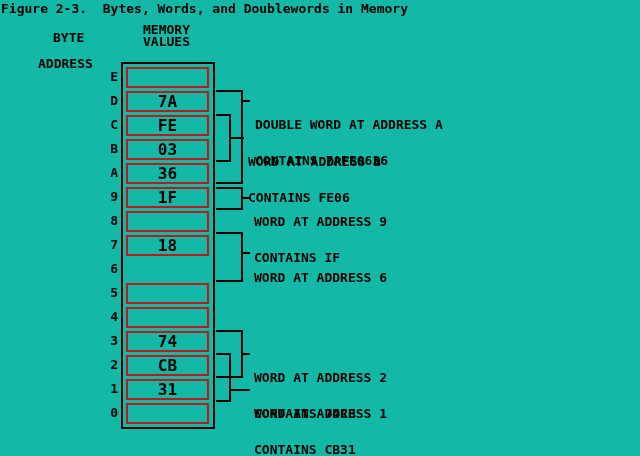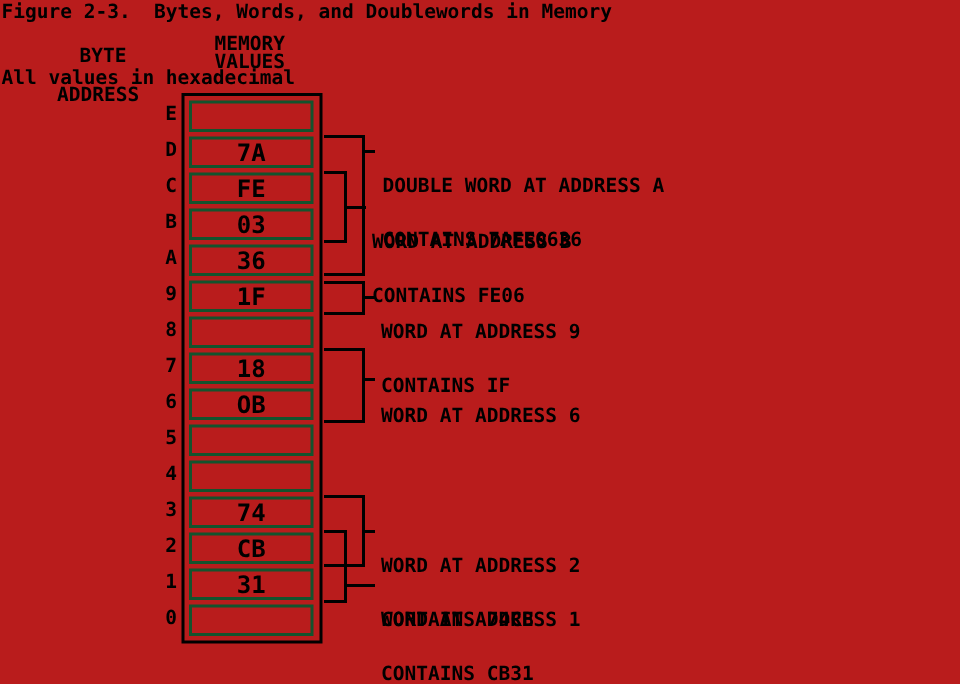--- a/index.html
+++ b/index.html
@@ -1,34 +1,34 @@
 <!DOCTYPE html>
 <html><head>
 <meta charset="utf-8">
 <style>
   html,body{margin:0;padding:0;background:#ffffff;}
   .stage{
-    position:relative;width:640px;height:456px;background:#b91c1c;
+    position:relative;width:640px;height:456px;background:#14b8a6;
     font-family:"DejaVu Sans Mono","Liberation Mono",monospace;
     font-weight:bold;color:#000000;overflow:hidden;
   }
   .t{position:absolute;font-size:13px;line-height:12px;white-space:pre;}
   .title{left:1px;top:3px;}
   .hdr-memory{left:143px;top:24px;}
   .hdr-byte{left:53px;top:32px;}
   .hdr-values{left:143px;top:36px;}
   .hdr-note{left:1px;top:47px;}
   .hdr-address{left:38px;top:58px;}
   .membox{
     position:absolute;left:121px;top:62px;width:94px;height:367px;
     border:2px solid #000;box-sizing:border-box;
   }
   .cell{
     position:absolute;left:126px;width:83px;height:21px;
-    border:2px solid #14532d;box-sizing:border-box;
+    border:2px solid #b91c1c;box-sizing:border-box;
     display:flex;align-items:center;justify-content:center;
   }
   .cell .val{position:static;}
   .addr{
     position:absolute;left:94px;width:24px;height:21px;
     font-size:13px;line-height:20px;text-align:right;white-space:pre;
   }
   .anno{position:absolute;font-size:13px;line-height:12px;white-space:pre;}
   .brackets{position:absolute;left:0;top:0;width:640px;height:456px;}
   svg line,svg polyline{stroke:#000;stroke-width:2;fill:none;shape-rendering:crispEdges;}
@@ -36,21 +36,20 @@
 </head>
 <body>
 
 <div class="stage">
 
   <div class="t title">Figure 2-3.  Bytes, Words, and Doublewords in Memory</div>
 
   <div class="t hdr-memory">MEMORY</div>
   <div class="t hdr-byte">BYTE</div>
   <div class="t hdr-values">VALUES</div>
-  <div class="t hdr-note">All values in hexadecimal</div>
   <div class="t hdr-address">ADDRESS</div>
 
   <div class="membox"></div>
 
   <div class="addr" style="top:67px">E</div>
   <div class="cell" style="top:67px">
       <span class="val"></span>
     </div>
 
   <div class="addr" style="top:91px">D</div>
@@ -82,23 +81,20 @@
   <div class="cell" style="top:211px">
       <span class="val"></span>
     </div>
 
   <div class="addr" style="top:235px">7</div>
   <div class="cell" style="top:235px">
       <span class="val">18</span>
     </div>
 
   <div class="addr" style="top:259px">6</div>
-  <div class="cell" style="top:259px">
-      <span class="val">OB</span>
-    </div>
 
   <div class="addr" style="top:283px">5</div>
   <div class="cell" style="top:283px">
       <span class="val"></span>
     </div>
 
   <div class="addr" style="top:307px">4</div>
   <div class="cell" style="top:307px">
       <span class="val"></span>
     </div>

